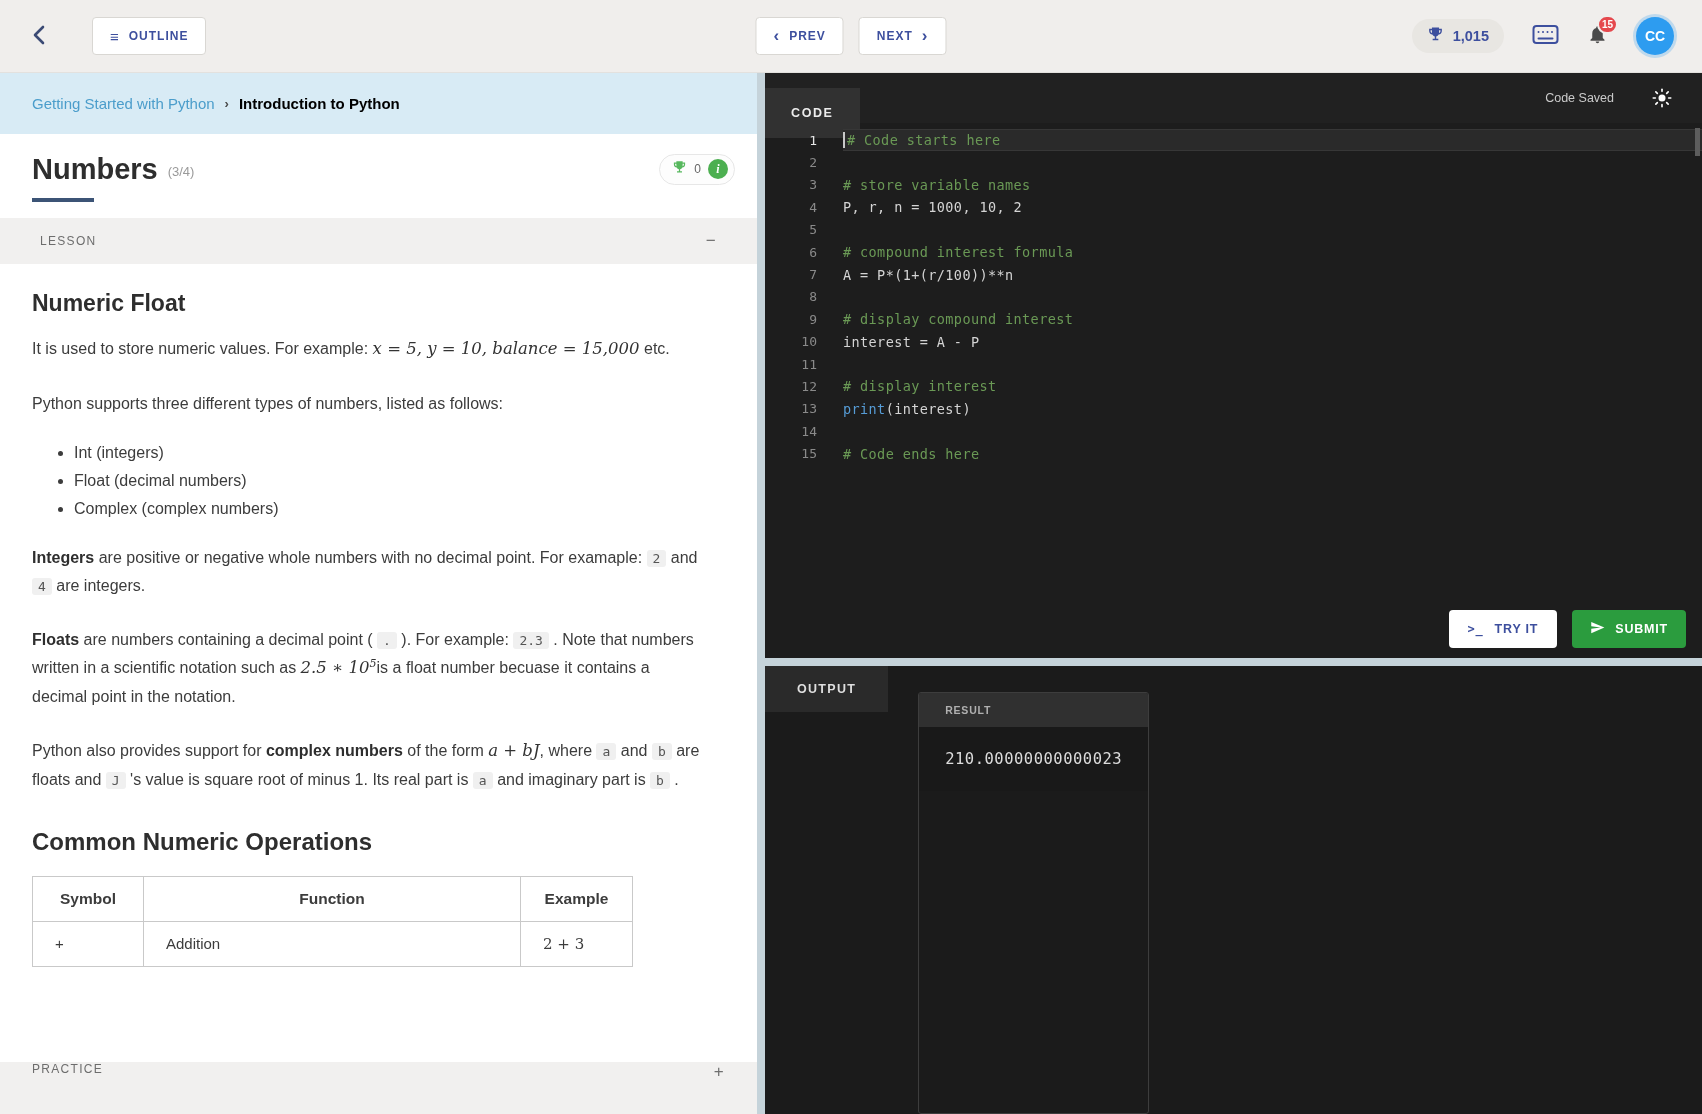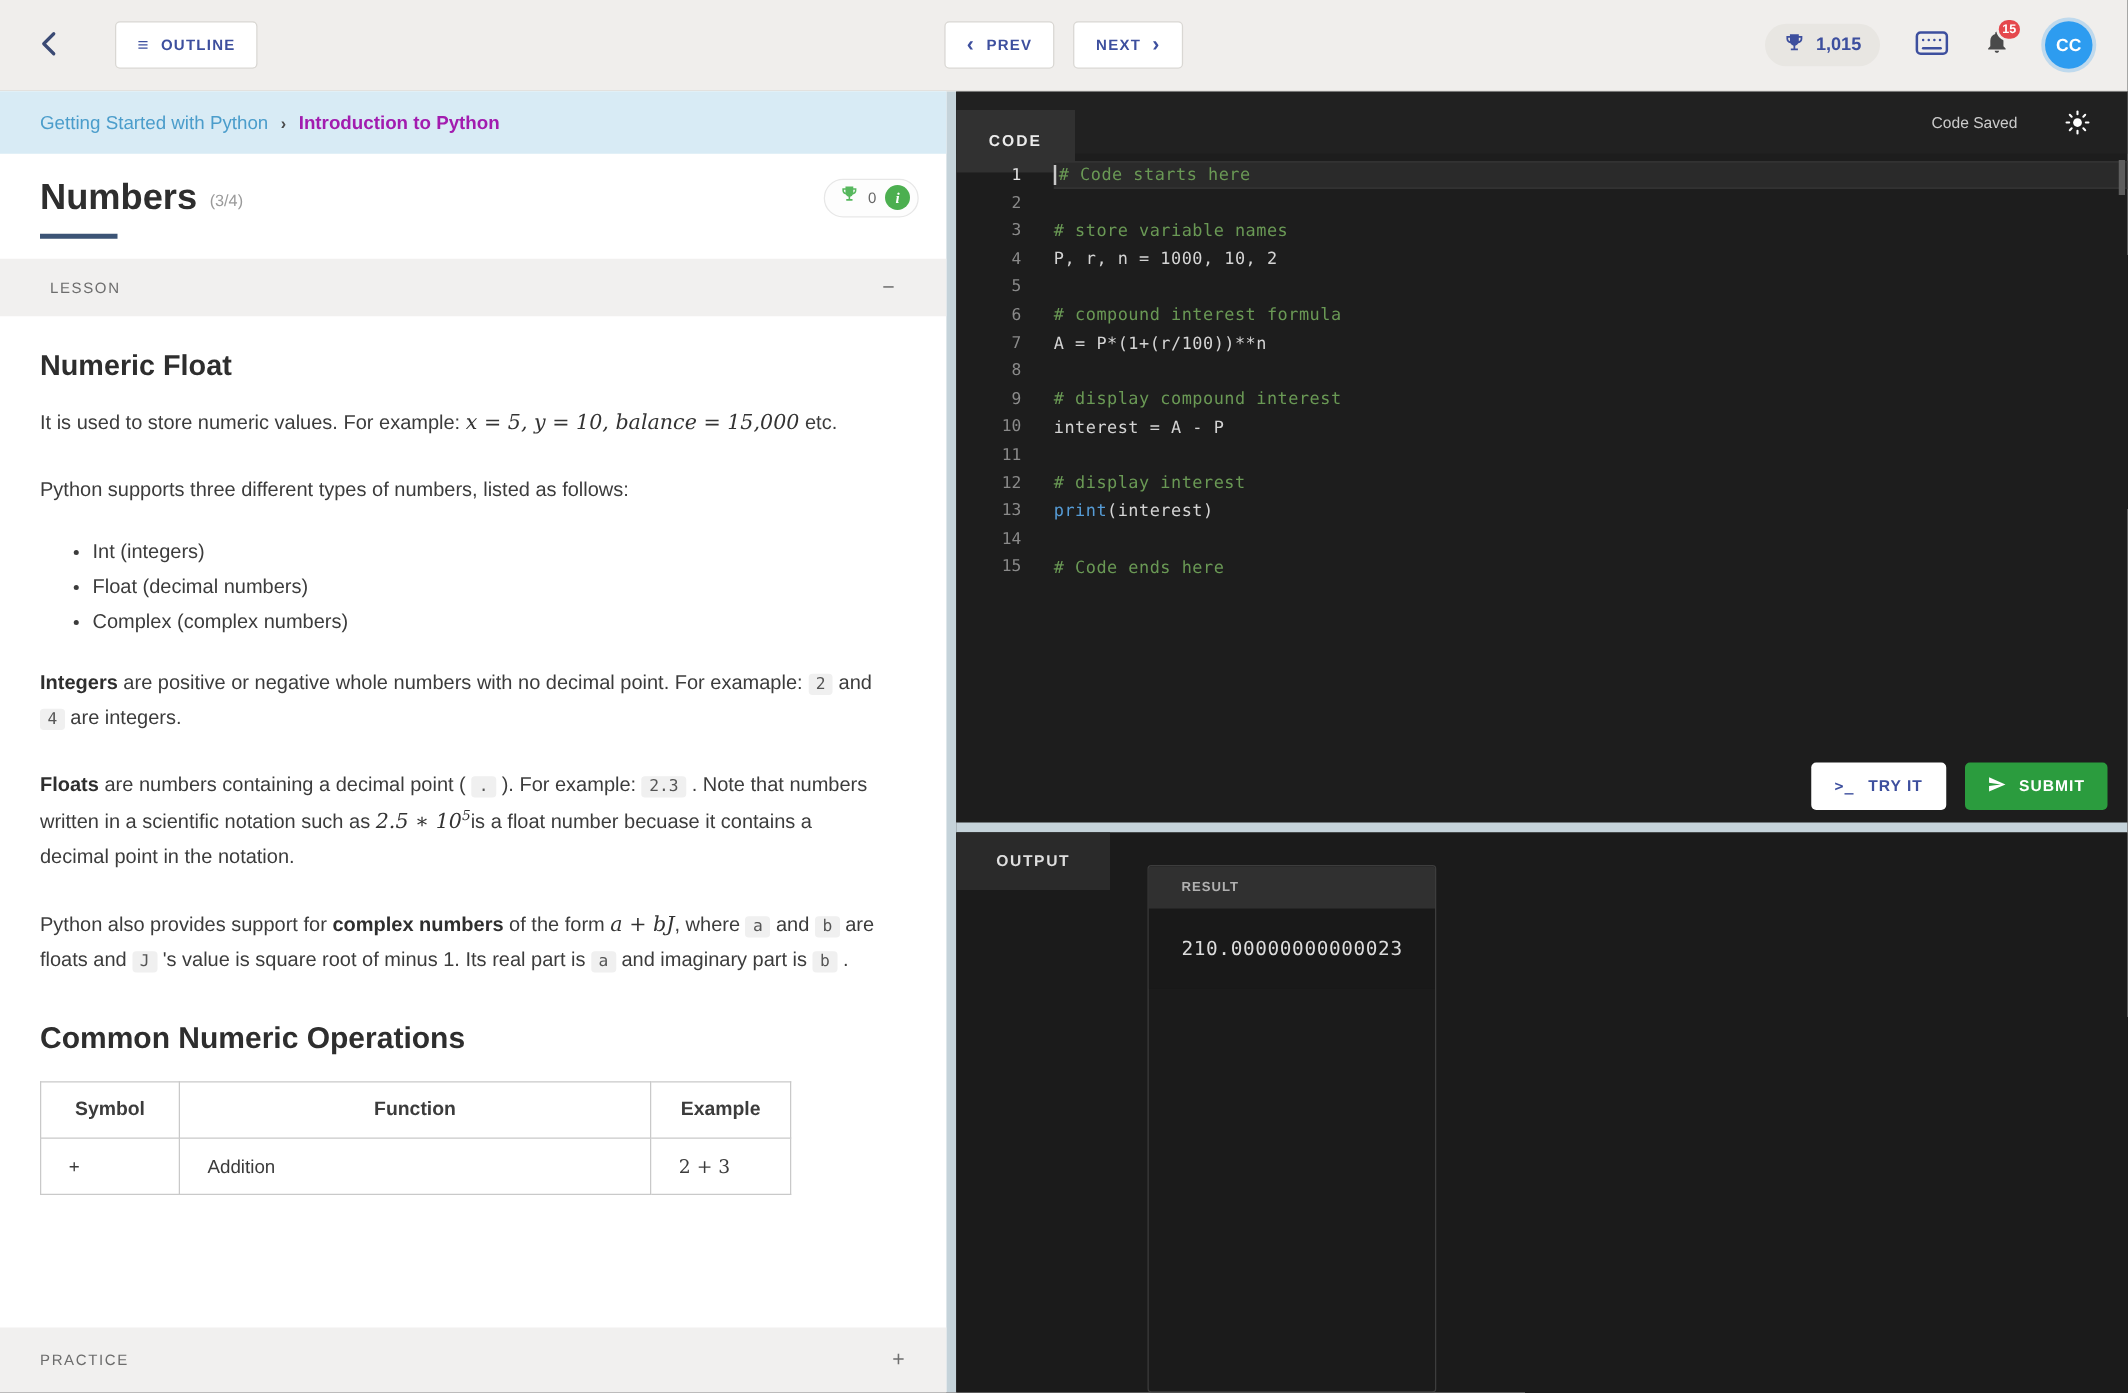--- a/index.html
+++ b/index.html
@@ -45,26 +45,26 @@
   }
 
   
   .main { display:flex; height:1041px; }
   .left-panel { width:757px; background:#fff; position:relative; display:flex; flex-direction:column; }
   .v-splitter { width:8px; background:#c5d3da; cursor:col-resize; }
   .right-panel { flex:1; display:flex; flex-direction:column; background:#1d1d1d; }
 
   
   .breadcrumb {
-    height:50px; background:#d8ebf5; display:flex; align-items:center;
+    height:61px; background:#d8ebf5; display:flex; align-items:center;
     padding:0 32px; font-size:15px; gap:10px; flex:none;
   }
   .bc-link { color:#4b9dcb; cursor:pointer; text-decoration:none; }
   .bc-sep { color:#4a4a4a; font-size:13px; font-weight:bold; }
-  .bc-current { color:#a21caf; font-weight:bold; }
+  .bc-current { color:#000000; font-weight:bold; }
 
   .title-row { display:flex; align-items:center; padding:18px 22px 0 32px; flex:none; }
   .page-title { font-size:29px; color:#2e2e2e; font-weight:bold; margin:0; line-height:1.2; }
   .progress { font-size:13px; color:#9a9a9a; margin-left:10px; position:relative; top:2px; }
   .score-pill {
     margin-left:auto; background:#fdfdfd; border:1px solid #e7e7e7; border-radius:16px;
     height:31px; display:flex; align-items:center; gap:7px; padding:0 6px 0 12px; cursor:pointer;
   }
   .green { color:#57b85e; }
   .score-count { font-size:12px; color:#666; }
@@ -97,21 +97,21 @@
 
   .ops-table { border-collapse:collapse; margin-top:4px; }
   .ops-table th, .ops-table td { border:1px solid #c9c9c9; }
   .ops-table th { font-size:15.5px; color:#3c3c3c; padding:13px 10px; font-weight:bold; text-align:center; }
   .ops-table td { font-size:15px; color:#3c3c3c; padding:13px 22px; text-align:left; }
   .col-symbol { width:111px; } .col-function { width:377px; } .col-example { width:112px; }
   .example-math { font-family:"DejaVu Serif", serif; font-size:17px; }
 
   .practice-bar {
     position:absolute; bottom:0; left:0; right:0; height:52px; background:#f1f0ef;
-    display:flex; align-items:center; padding:0 32px; font-size:12px; color:#6d6d6d;
+    display:flex; align-items:flex-start; padding:0 32px; font-size:12px; color:#6d6d6d;
     letter-spacing:1.3px; cursor:pointer;
   }
 
   
   .code-area { height:585px; display:flex; flex-direction:column; background:#1d1d1d; }
   .code-header { height:50px; background:#212121; display:flex; align-items:center; flex:none; }
   .code-tab {
     height:100%; background:#313131; color:#ececec; font-size:12.5px; font-weight:bold;
     letter-spacing:1.6px; display:flex; align-items:center; padding:0 26px; cursor:pointer;margin-top:29px;
   }

